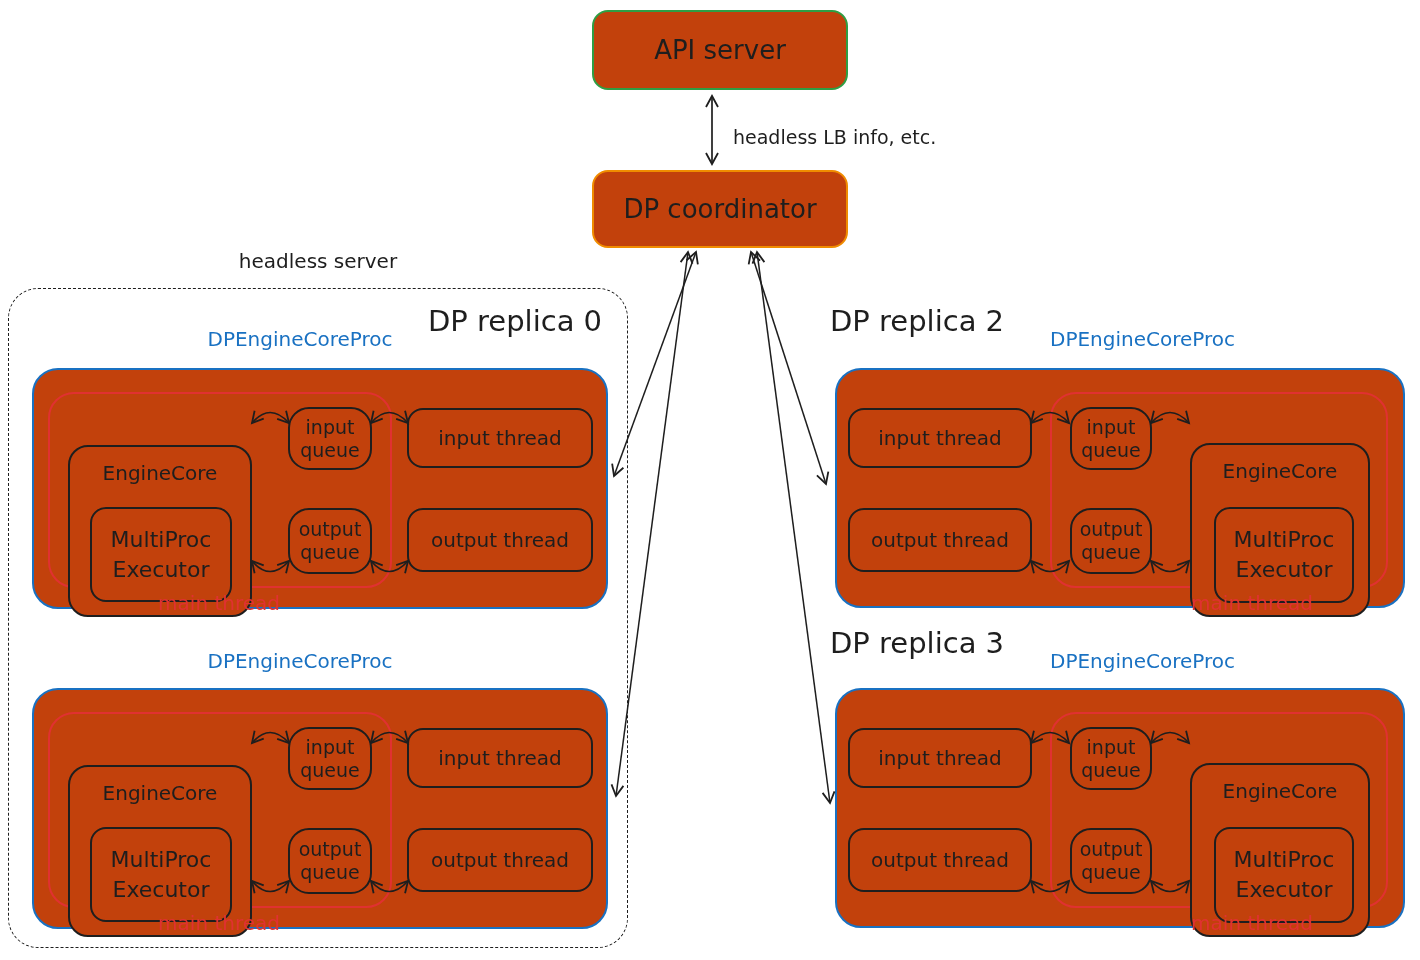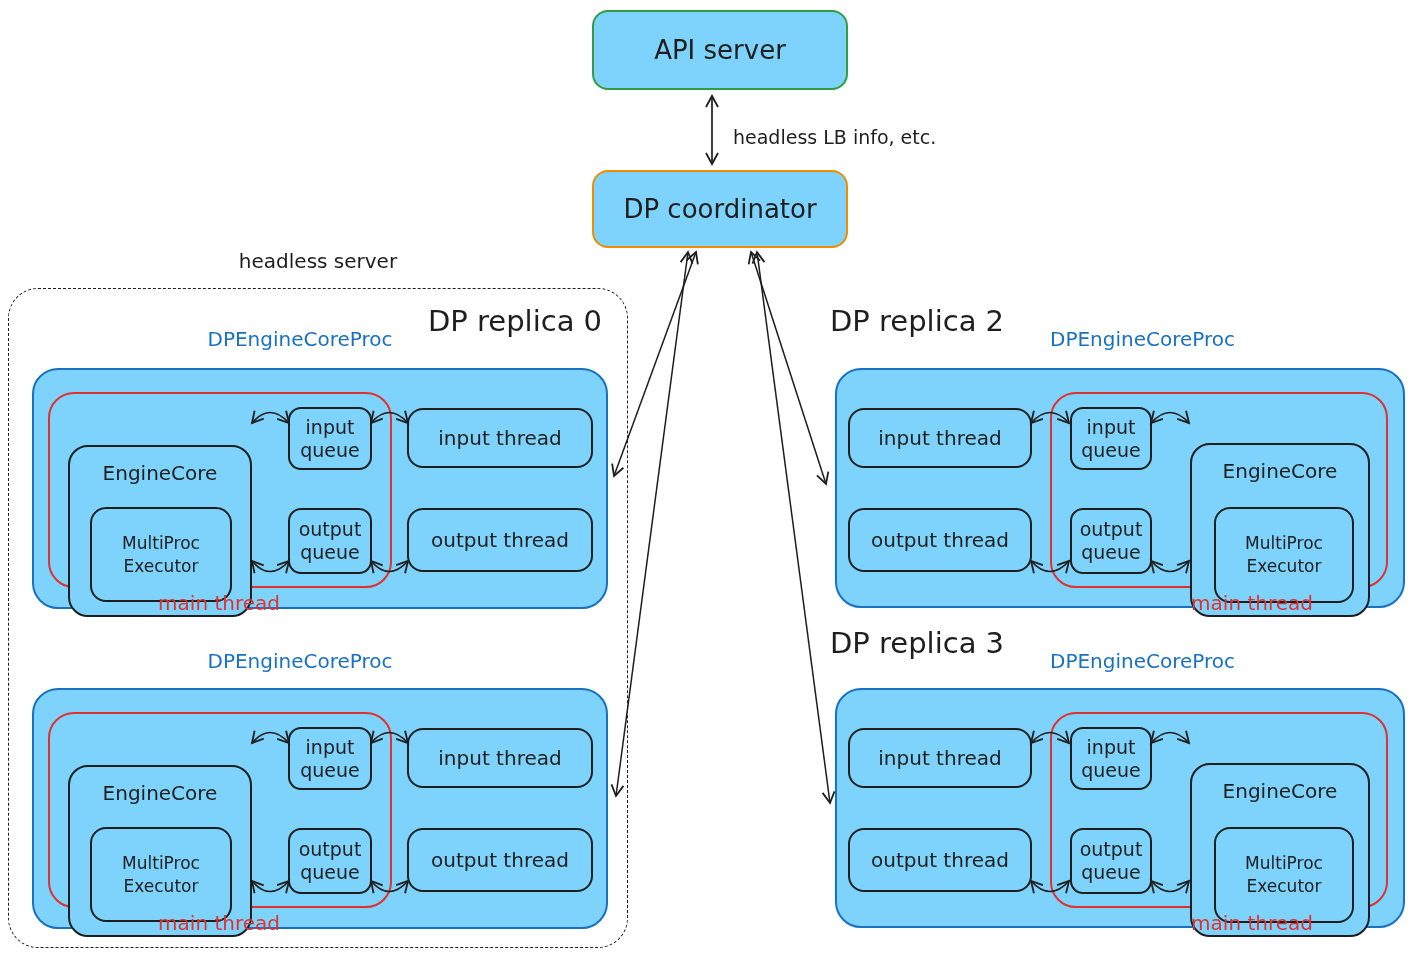--- a/index.html
+++ b/index.html
@@ -7,29 +7,29 @@
     --ink:#1e1e1e; --background:#ffffff;
   }
   html,body{margin:0;padding:0;}
   body{
     width:1420px;height:960px;position:relative;overflow:hidden;
     background:var(--background);
     font-family:"DejaVu Sans","Liberation Sans",sans-serif;
     color:var(--ink);
   }
   .layer{position:absolute;left:0;top:0;width:1420px;height:960px;padding-left:8px;}
-  .box{position:absolute;background:#7dd3fc;box-sizing:border-box;}
+  .box{position:absolute;background:#c2410c;box-sizing:border-box;}
   .dashed-box{border:1.7px dashed var(--ink);border-radius:30px;background:transparent;}
   .green-box{border:2.4px solid var(--green);border-radius:16px;}
   .orange-box{border:2.4px solid var(--orange);border-radius:16px;}
   .blue-box{border:2.2px solid var(--blue);border-radius:26px;}
   .red-box{border:2.2px solid var(--red);border-radius:26px;}
   .engine-box{border:2.6px solid var(--ink);border-radius:20px;margin-top:38px;}
-  .exec-box{border:2.4px solid var(--ink);border-radius:16px;display:flex;flex-direction:column;align-items:center;justify-content:center;font-size:17px;line-height:1.35;}
-  .queue-box{border:2.4px solid var(--ink);border-radius:13px;display:flex;flex-direction:column;align-items:center;justify-content:center;font-size:19px;line-height:1.2;}
+  .exec-box{border:2.4px solid var(--ink);border-radius:16px;display:flex;flex-direction:column;align-items:center;justify-content:center;font-size:22px;line-height:1.35;}
+  .queue-box{border:2.4px solid var(--ink);border-radius:21px;display:flex;flex-direction:column;align-items:center;justify-content:center;font-size:19px;line-height:1.2;}
   .thread-box{border:2.6px solid var(--ink);border-radius:16px;display:flex;align-items:center;justify-content:center;font-size:20px;}
   .big-node{display:flex;align-items:center;justify-content:center;font-size:26px;}
   .rtitle{position:absolute;font-size:29px;white-space:nowrap;}
   .proc-label{position:absolute;font-size:20px;color:var(--blue);text-align:center;white-space:nowrap;}
   .mt-label{position:absolute;font-size:20px;color:var(--red);text-align:right;white-space:nowrap;}
   .free-label{position:absolute;font-size:20px;white-space:nowrap;}
   .engine-label{position:absolute;left:0;top:14px;width:100%;text-align:center;font-size:20px;}
   svg.arrows{position:absolute;left:0;top:0;z-index:30;pointer-events:none;}
   .arrow{fill:none;stroke:var(--ink);stroke-width:1.7px;}
   .arrow.thin{stroke-width:1.5px;}

